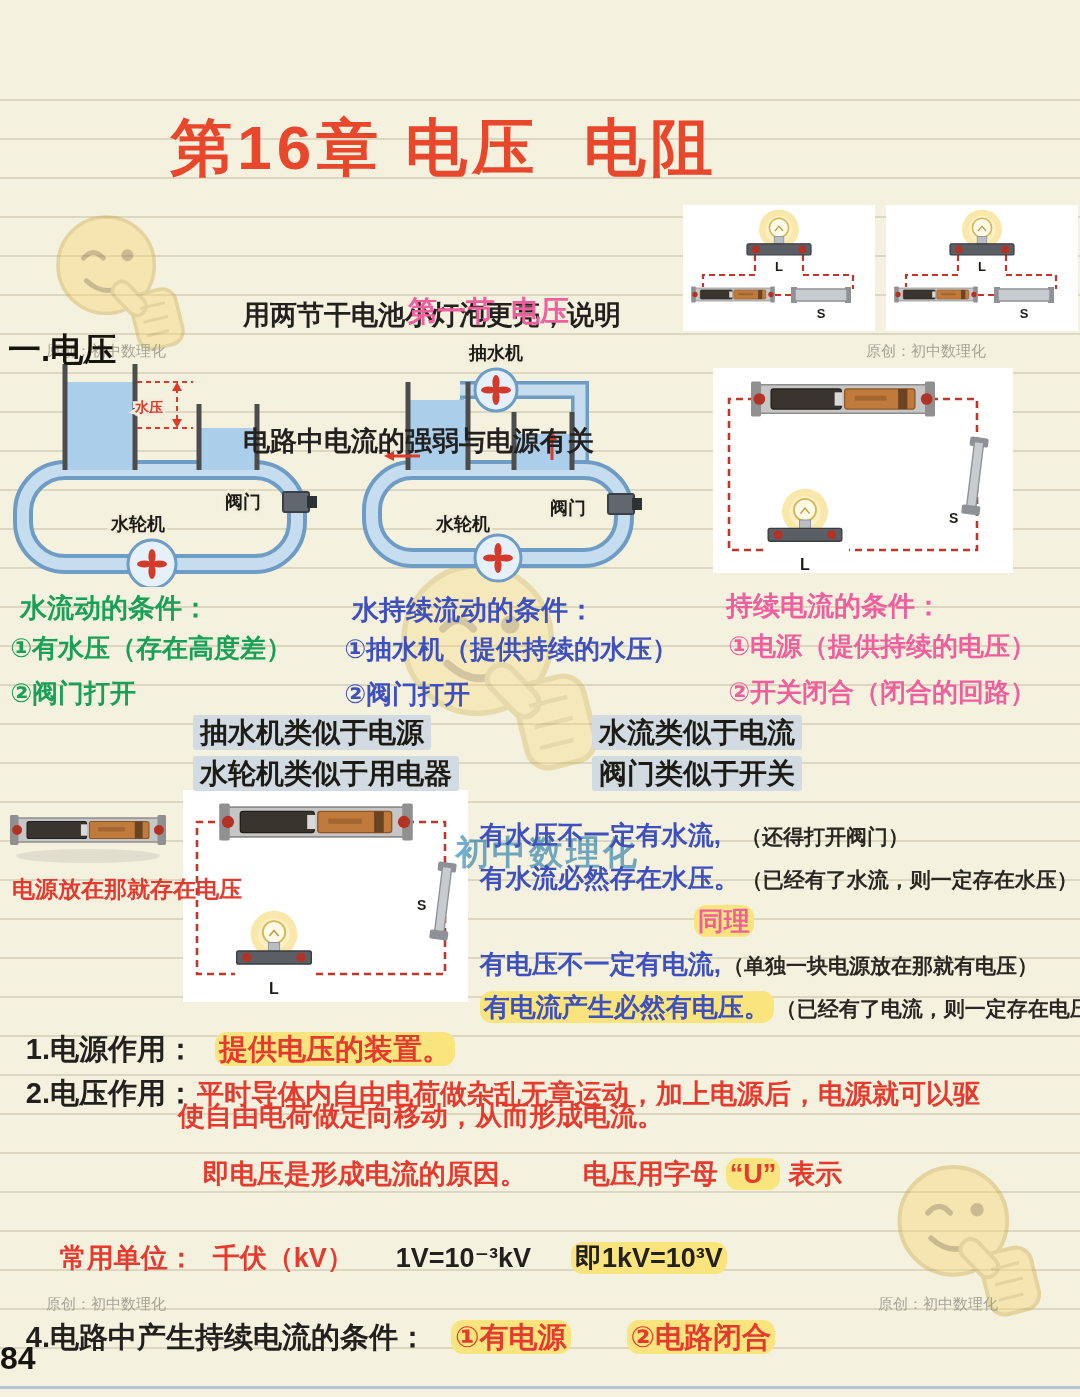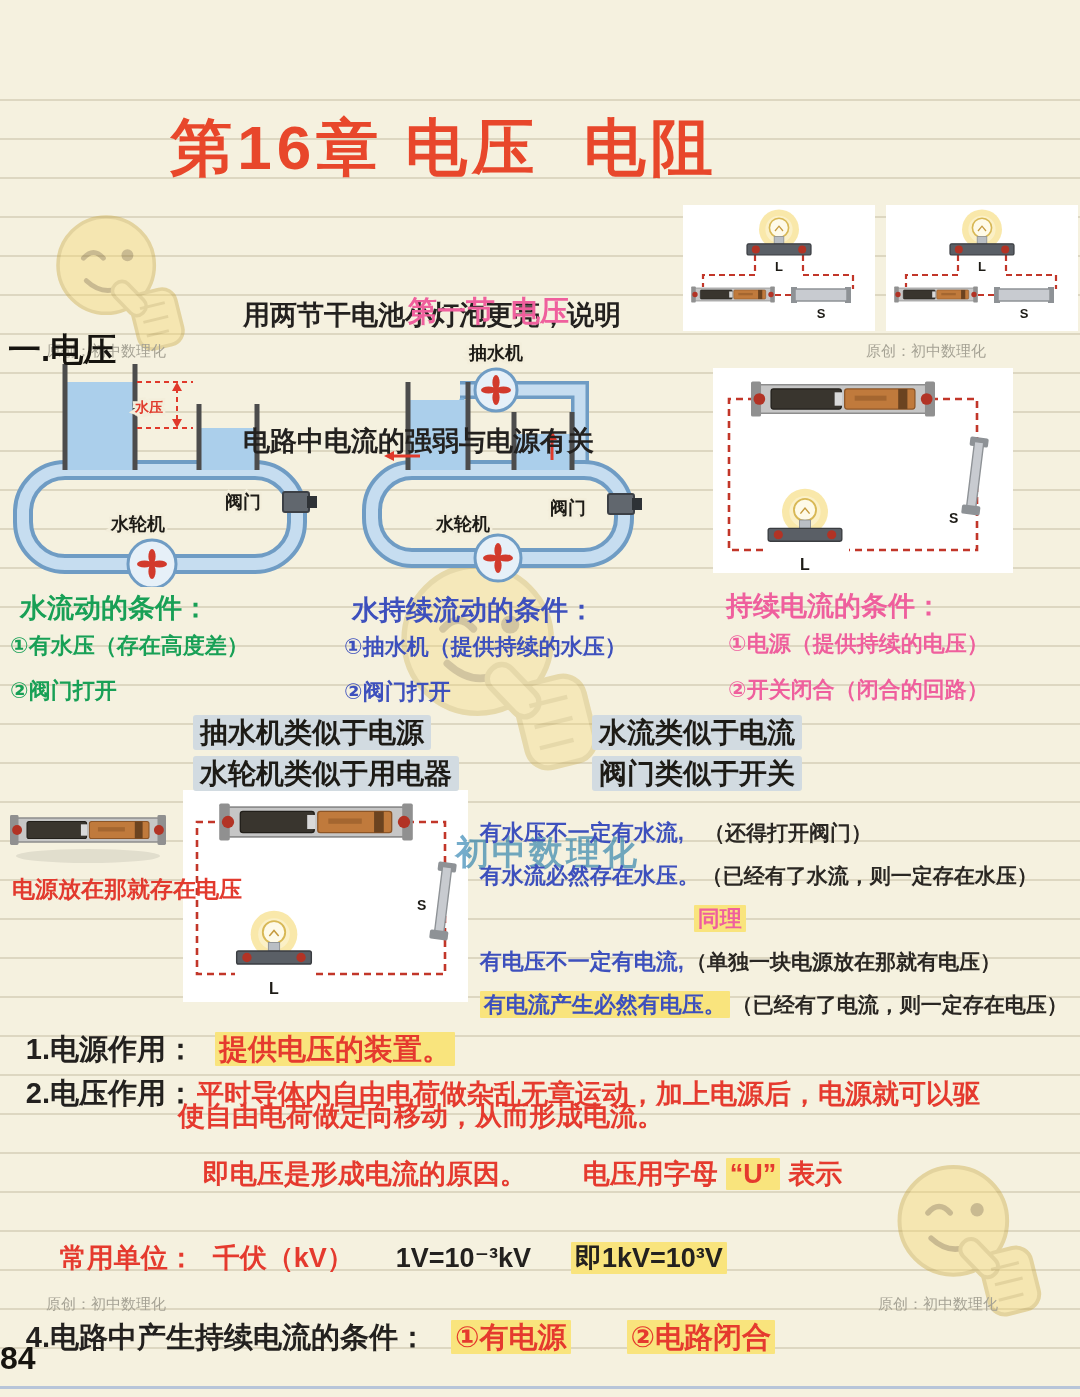--- a/index.html
+++ b/index.html
@@ -11,23 +11,23 @@
   .wm{position:absolute;z-index:0;}
   .diag{position:absolute;z-index:1;}
   .abs{position:absolute;white-space:pre;font-weight:700;z-index:2;}
   .title{font-size:62px;color:#e8472b;letter-spacing:5px;font-weight:800;text-align:center;}
   .intro{font-size:27px;color:#23211f;line-height:42px;}
   .section{font-size:29px;color:#ef5f9d;}
   .h1{font-size:33px;color:#16140f;font-weight:800;}
   .wmtext{font-size:15px;color:#a5a294;font-weight:400;z-index:1;}
   .wmbrand{font-size:34px;color:#0369a1;opacity:.55;font-weight:800;letter-spacing:3px;z-index:1;}
   .green{color:#18a056}.blue{color:#3d50bd}.pink{color:#ef5f9d}.red{color:#e53a2e}.ink{color:#23211f}
-  .s26{font-size:22px}.s27{font-size:27px}.s29{font-size:29px}
+  .s26{font-size:26px}.s27{font-size:27px}.s29{font-size:29px}
   .note-small{font-size:21px;color:#2a2723;}
-  .hl{background:#f9e47d;padding:1px 4px;border-radius:1px;}
+  .hl{background:#f9e47d;padding:1px 4px;border-radius:12px;}
   .hlg{background:#d2dbe1;padding:2px 7px;border-radius:3px;}
   .analogy{font-size:28px;color:#1d1b16;font-weight:800;}
   .pagenum{font-size:32px;color:#16140f;}
   .battery-caption{font-size:23px;color:#e23a2e;font-weight:800;}
   svg text{font-family:"Liberation Sans","DejaVu Sans",sans-serif;font-weight:700;fill:#1d1b16;}
   .halo{paint-order:stroke;stroke:#f3eedb;stroke-width:5px;}
 </style>
 </head>
 <body>
 

